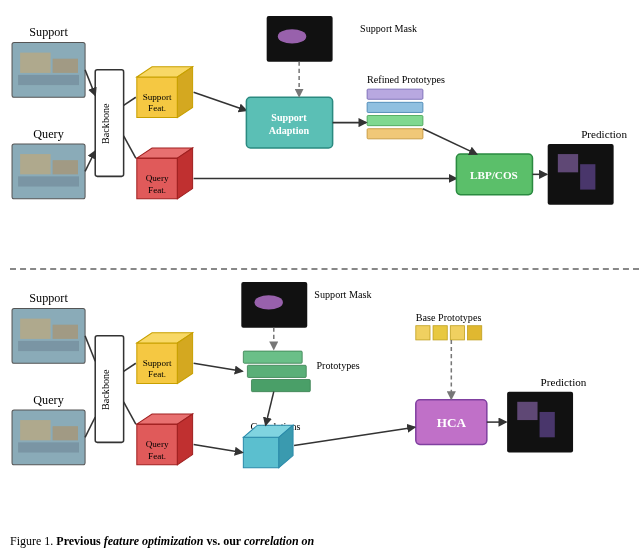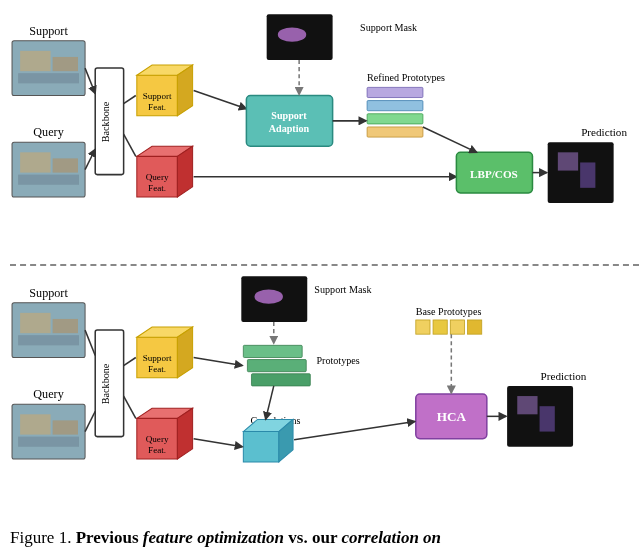--- a/index.html
+++ b/index.html
@@ -26,21 +26,21 @@
       flex: 1;
     }
 
     .divider {
       border: none;
       border-top: 2px dashed #888;
       margin: 4px 0;
     }
 
     .caption {
-      font-size: 17px;
+      font-size: 12px;
       padding: 4px 0 2px 0;
       line-height: 1.4;
     }
 
     
     .diagram-svg {
       width: 100%;
       height: 100%;
     }
   </style>

